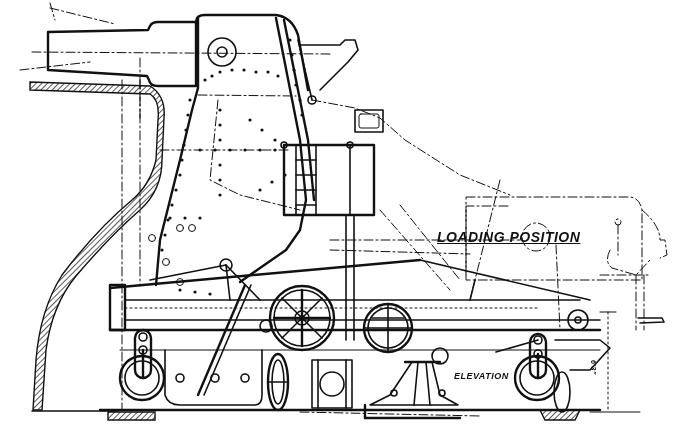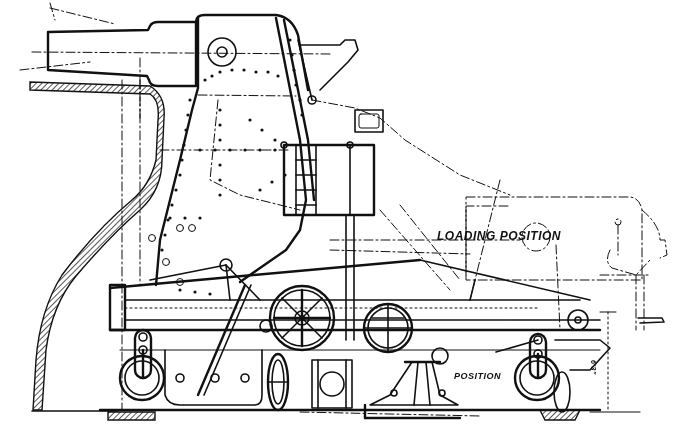--- a/index.html
+++ b/index.html
@@ -6,21 +6,21 @@
   body { width: 700px; height: 432px; overflow: hidden; position: relative; font-family: "Liberation Sans", sans-serif; }
   #drawing { position: absolute; left: 0; top: 0; width: 700px; height: 432px; }
   .ln { stroke: #111; fill: none; stroke-width: 1.6; stroke-linecap: round; stroke-linejoin: round; }
   .thick { stroke-width: 2.4; }
   .thin { stroke-width: 1; }
   .dash { stroke-dasharray: 9 3 2 3; }
   .dot { stroke-dasharray: 2 3; }
   .rivet { fill: #111; }
   .hatch { fill: url(#hatch); stroke: #111; stroke-width: 1.4; }
   .lbl { position: absolute; font-weight: bold; font-style: italic; color: #111; letter-spacing: 0.5px; white-space: nowrap; font-family: "Liberation Sans", sans-serif; }
-  .lbl-loading { left: 437px; top: 229px; font-size: 12px; }
+  .lbl-loading { left: 437px; top: 229px; font-size: 14px; text-decoration: underline; }
   .lbl-elevation { left: 454px; top: 371px; font-size: 9px; }
   .lbl-dim { left: 597px; top: 360px; font-size: 7px; transform: rotate(90deg); transform-origin: left top; }
 </style>
 </head>
 <body>
 
 <svg id="drawing" viewBox="0 0 700 432" xmlns="http://www.w3.org/2000/svg">
   <defs>
     <pattern id="hatch" width="4" height="4" patternUnits="userSpaceOnUse" patternTransform="rotate(45)">
       <line x1="0" y1="0" x2="0" y2="4" stroke="#111" stroke-width="1.4"></line>
@@ -258,14 +258,14 @@
   <g>
     <line class="ln thick" x1="100" y1="410" x2="600" y2="410"></line>
     <line class="ln thin dash" x1="300" y1="412" x2="480" y2="416"></line>
   </g>
 
   <line class="ln thin dash" x1="122" y1="80" x2="122" y2="410"></line>
   <line class="ln thin dash" x1="140" y1="80" x2="140" y2="285"></line>
 </svg>
 
 <span class="lbl lbl-loading">LOADING POSITION</span>
-<span class="lbl lbl-elevation">POSITION</span>
+<span class="lbl lbl-elevation">ELEVATION</span>
 <span class="lbl lbl-dim">6'3"</span>
 
 </body></html>

